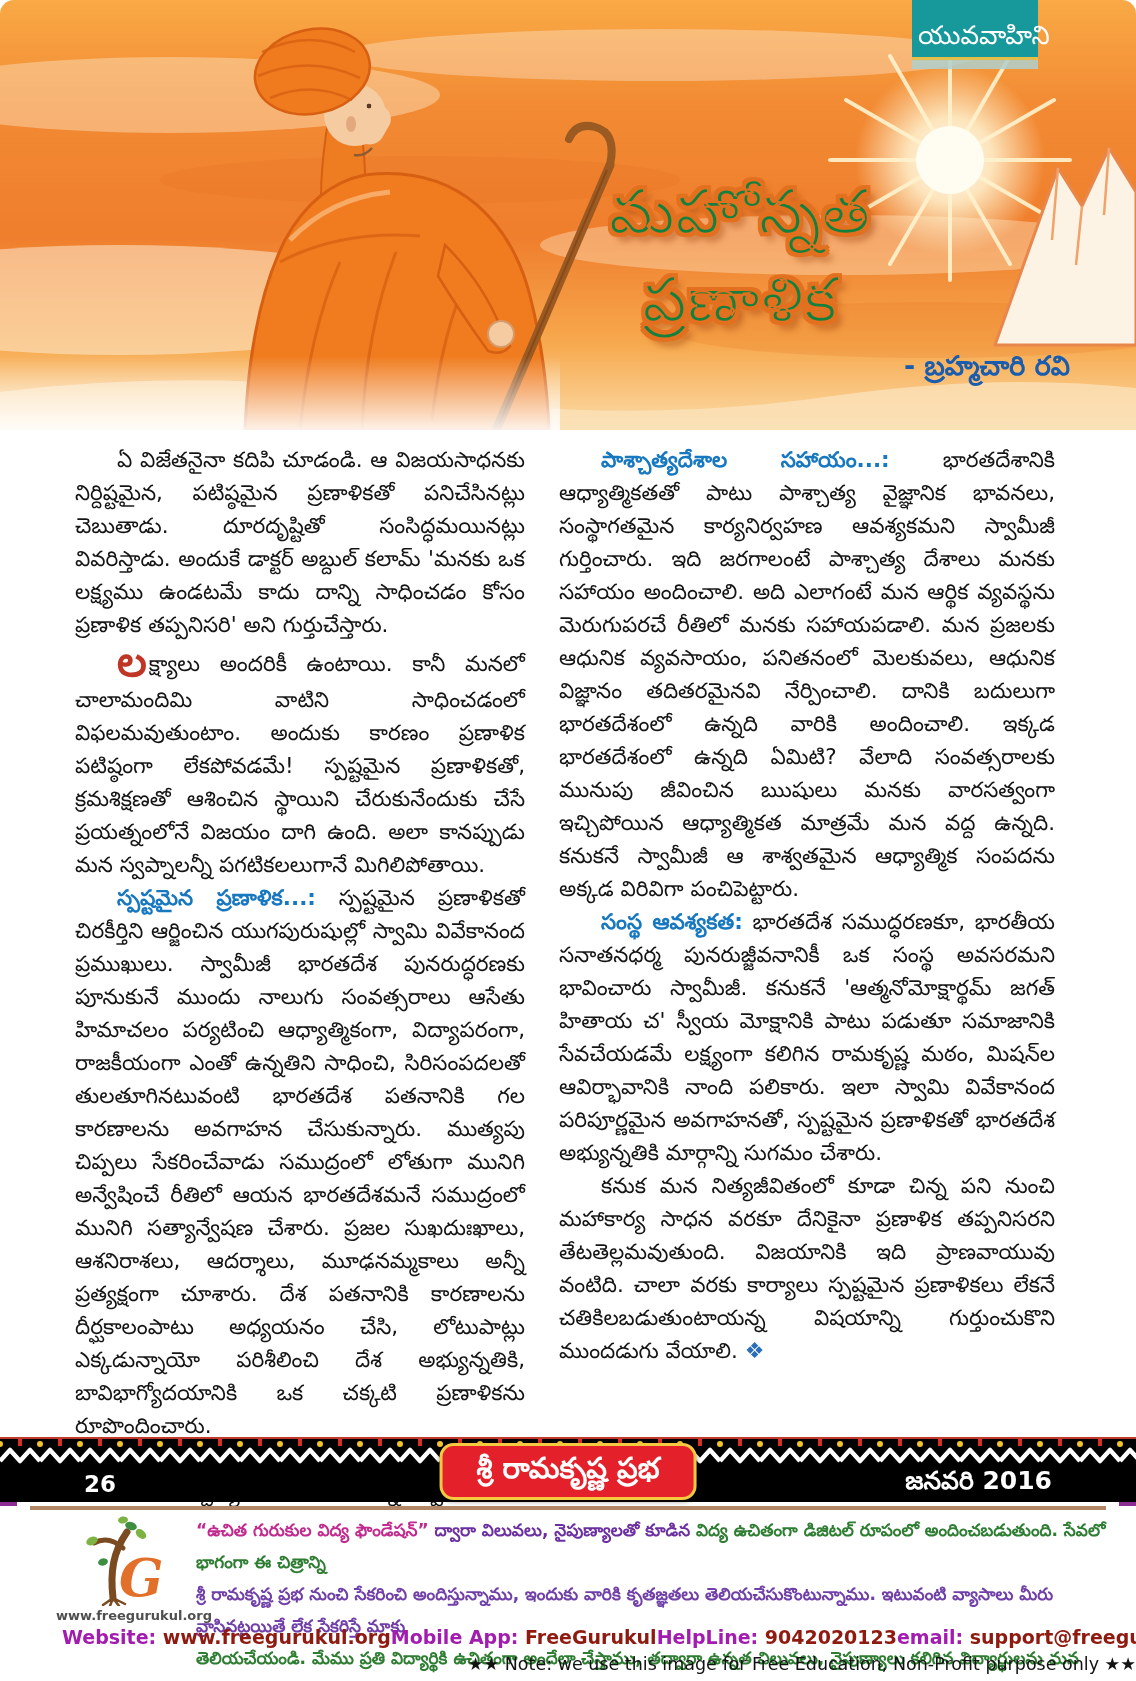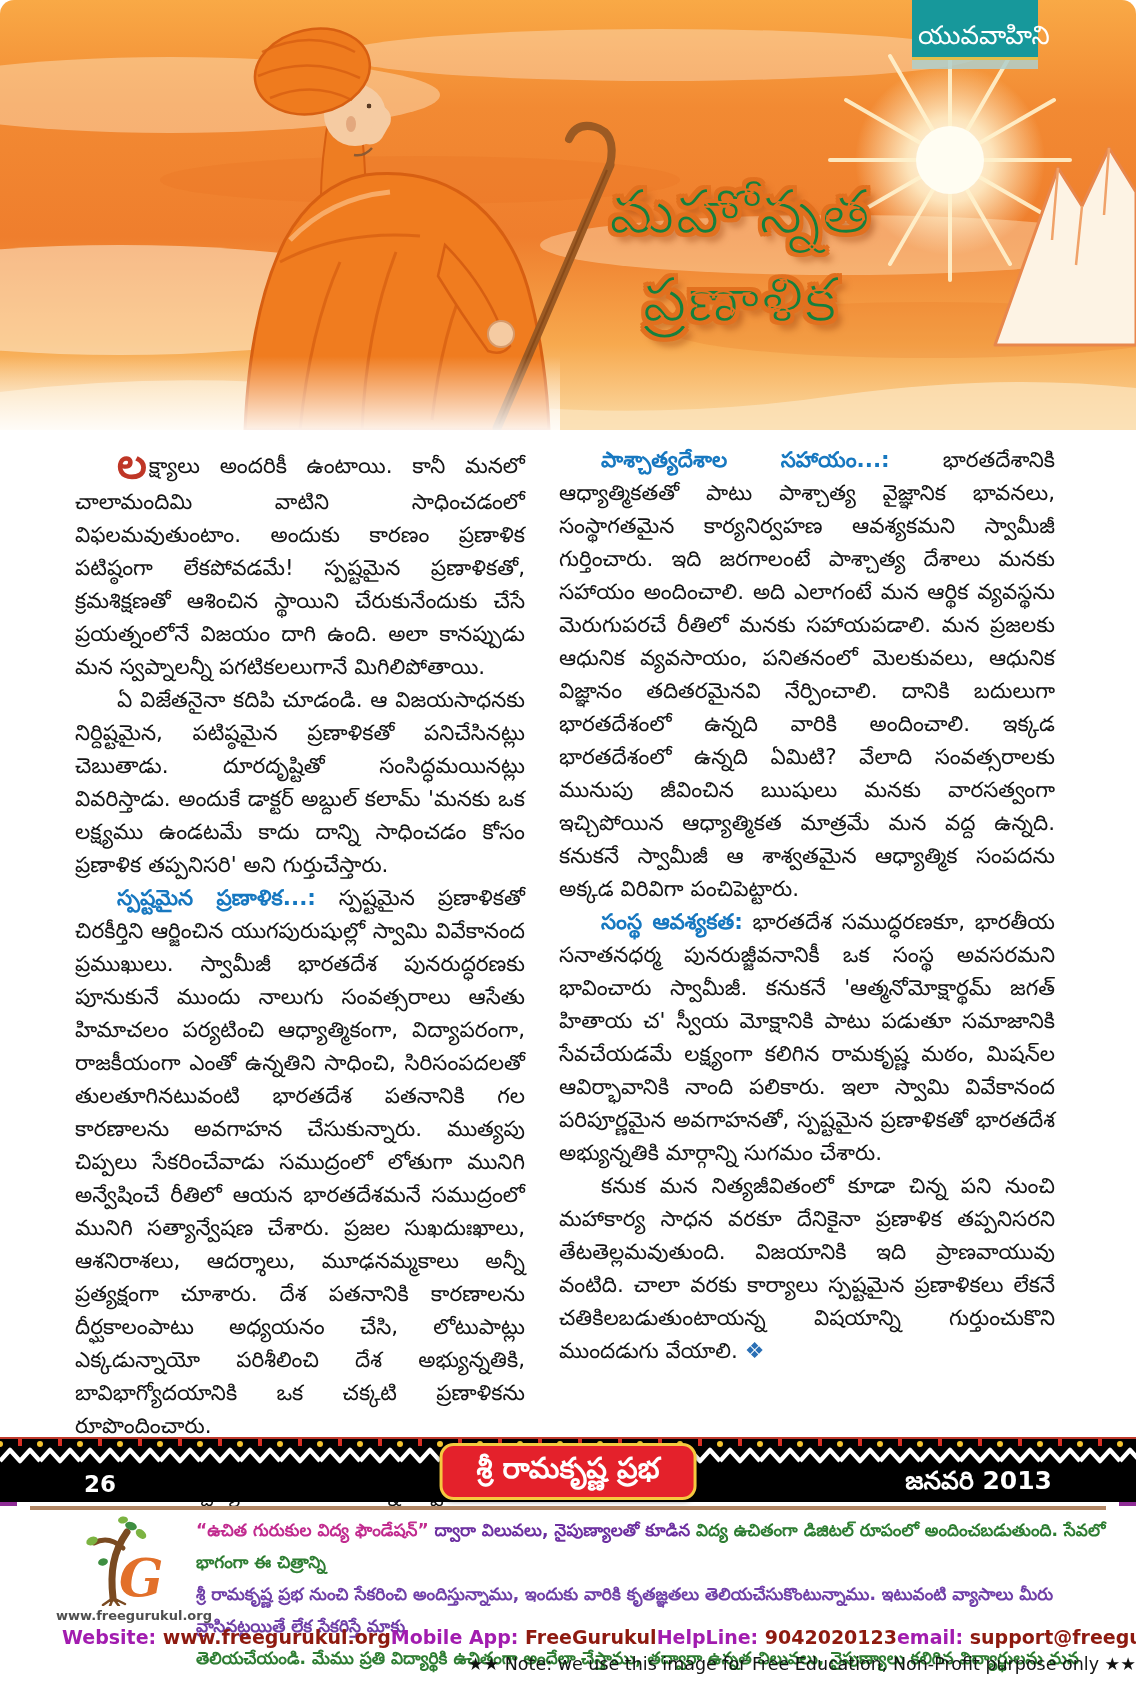--- a/index.html
+++ b/index.html
@@ -156,25 +156,26 @@
   <div class="masthead-badge">
     <div class="badge-main">యువవాహిని</div>
     <div class="badge-gold"></div>
     <div class="badge-strip"></div>
   </div>
 
   <div class="hero-title">
     <div>మహోన్నత</div>
     <div>ప్రణాళిక</div>
   </div>
+  <div class="hero-byline">- బ్రహ్మచారి రవి</div>
 
   <div class="article">
     <div class="col-left">
+      <p>ఏ విజేతనైనా కదిపి చూడండి. ఆ విజయసాధనకు నిర్దిష్టమైన, పటిష్ఠమైన ప్రణాళికతో పనిచేసినట్లు చెబుతాడు. దూరదృష్టితో సంసిద్ధమయినట్లు వివరిస్తాడు. అందుకే డాక్టర్ అబ్దుల్ కలామ్ 'మనకు ఒక లక్ష్యము ఉండటమే కాదు దాన్ని సాధించడం కోసం ప్రణాళిక తప్పనిసరి' అని గుర్తుచేస్తారు.</p>
       <p><span class="drop-cap">ల</span><span>క్ష్యాలు అందరికీ ఉంటాయి. కానీ మనలో చాలామందిమి వాటిని సాధించడంలో విఫలమవుతుంటాం. అందుకు కారణం ప్రణాళిక పటిష్ఠంగా లేకపోవడమే! స్పష్టమైన ప్రణాళికతో, క్రమశిక్షణతో ఆశించిన స్థాయిని చేరుకునేందుకు చేసే ప్రయత్నంలోనే విజయం దాగి ఉంది. అలా కానప్పుడు మన స్వప్నాలన్నీ పగటికలలుగానే మిగిలిపోతాయి.</span></p>
-      <p>ఏ విజేతనైనా కదిపి చూడండి. ఆ విజయసాధనకు నిర్దిష్టమైన, పటిష్ఠమైన ప్రణాళికతో పనిచేసినట్లు చెబుతాడు. దూరదృష్టితో సంసిద్ధమయినట్లు వివరిస్తాడు. అందుకే డాక్టర్ అబ్దుల్ కలామ్ 'మనకు ఒక లక్ష్యము ఉండటమే కాదు దాన్ని సాధించడం కోసం ప్రణాళిక తప్పనిసరి' అని గుర్తుచేస్తారు.</p>
       <p><span class="subhead">స్పష్టమైన ప్రణాళిక...:</span><span> స్పష్టమైన ప్రణాళికతో చిరకీర్తిని ఆర్జించిన యుగపురుషుల్లో స్వామి వివేకానంద ప్రముఖులు. స్వామీజీ భారతదేశ పునరుద్ధరణకు పూనుకునే ముందు నాలుగు సంవత్సరాలు ఆసేతు హిమాచలం పర్యటించి ఆధ్యాత్మికంగా, విద్యాపరంగా, రాజకీయంగా ఎంతో ఉన్నతిని సాధించి, సిరిసంపదలతో తులతూగినటువంటి భారతదేశ పతనానికి గల కారణాలను అవగాహన చేసుకున్నారు. ముత్యపు చిప్పలు సేకరించేవాడు సముద్రంలో లోతుగా మునిగి అన్వేషించే రీతిలో ఆయన భారతదేశమనే సముద్రంలో మునిగి సత్యాన్వేషణ చేశారు. ప్రజల సుఖదుఃఖాలు, ఆశనిరాశలు, ఆదర్శాలు, మూఢనమ్మకాలు అన్నీ ప్రత్యక్షంగా చూశారు. దేశ పతనానికి కారణాలను దీర్ఘకాలంపాటు అధ్యయనం చేసి, లోటుపాట్లు ఎక్కడున్నాయో పరిశీలించి దేశ అభ్యున్నతికి, బావిభాగ్యోదయానికి ఒక చక్కటి ప్రణాళికను రూపొందించారు.</span></p>
       <p><span class="subhead">పునరుజ్జీవనం వైపు పయనం...:</span><span> స్వదేశీ పర్యటన తరువాత పాశ్చాత్య దేశాల పయనాన్ని స్వామీజీ తన ప్రణాళికలో భాగంగా చేసుకున్నారు. మన సనాతన ఆధ్యాత్మిక భావాల పరివ్యాప్తికి పాశ్చాత్యదేశాలే బలమైన వేదికగా వారు భావించారు. ఎందుకంటే ఆనాటి సమాజ స్థితి భిన్నంగా ఉంది. ఏమి చెప్పినా పాశ్చాత్యులే చెప్పాలి, వారు చెప్పిందే వేదం, వారు చేసేదే</span></p>
     </div>
     <div class="col-right">
       <p><span class="subhead">పాశ్చాత్యదేశాల సహాయం...:</span><span> భారతదేశానికి ఆధ్యాత్మికతతో పాటు పాశ్చాత్య వైజ్ఞానిక భావనలు, సంస్థాగతమైన కార్యనిర్వహణ ఆవశ్యకమని స్వామీజీ గుర్తించారు. ఇది జరగాలంటే పాశ్చాత్య దేశాలు మనకు సహాయం అందించాలి. అది ఎలాగంటే మన ఆర్థిక వ్యవస్థను మెరుగుపరచే రీతిలో మనకు సహాయపడాలి. మన ప్రజలకు ఆధునిక వ్యవసాయం, పనితనంలో మెలకువలు, ఆధునిక విజ్ఞానం తదితరమైనవి నేర్పించాలి. దానికి బదులుగా భారతదేశంలో ఉన్నది వారికి అందించాలి. ఇక్కడ భారతదేశంలో ఉన్నది ఏమిటి? వేలాది సంవత్సరాలకు మునుపు జీవించిన ఋషులు మనకు వారసత్వంగా ఇచ్చిపోయిన ఆధ్యాత్మికత మాత్రమే మన వద్ద ఉన్నది. కనుకనే స్వామీజీ ఆ శాశ్వతమైన ఆధ్యాత్మిక సంపదను అక్కడ విరివిగా పంచిపెట్టారు.</span></p>
       <p><span class="subhead">సంస్థ ఆవశ్యకత:</span><span> భారతదేశ సముద్ధరణకూ, భారతీయ సనాతనధర్మ పునరుజ్జీవనానికీ ఒక సంస్థ అవసరమని భావించారు స్వామీజీ. కనుకనే 'ఆత్మనోమోక్షార్థమ్ జగత్ హితాయ చ' స్వీయ మోక్షానికి పాటు పడుతూ సమాజానికి సేవచేయడమే లక్ష్యంగా కలిగిన రామకృష్ణ మఠం, మిషన్‌ల ఆవిర్భావానికి నాంది పలికారు. ఇలా స్వామి వివేకానంద పరిపూర్ణమైన అవగాహనతో, స్పష్టమైన ప్రణాళికతో భారతదేశ అభ్యున్నతికి మార్గాన్ని సుగమం చేశారు.</span></p>
       <p><span>కనుక మన నిత్యజీవితంలో కూడా చిన్న పని నుంచి మహాకార్య సాధన వరకూ దేనికైనా ప్రణాళిక తప్పనిసరని తేటతెల్లమవుతుంది. విజయానికి ఇది ప్రాణవాయువు వంటిది. చాలా వరకు కార్యాలు స్పష్టమైన ప్రణాళికలు లేకనే చతికిలబడుతుంటాయన్న విషయాన్ని గుర్తుంచుకొని ముందడుగు వేయాలి. </span><span class="end-mark">❖</span></p>
     </div>
   </div>
 
@@ -186,21 +187,21 @@
           <rect x="18" y="0" width="4" height="7" fill="#D93025"></rect>
           <circle cx="0" cy="5" r="3" fill="#F4C430"></circle>
           <circle cx="40" cy="5" r="3" fill="#F4C430"></circle>
           <path d="M0 22 L10 11 L20 22 L30 11 L40 22" stroke="#FFFFFF" stroke-width="4.5" fill="none" stroke-linejoin="round"></path>
         </pattern>
       </defs>
       <rect width="1136" height="26" fill="url(#zzp)"></rect>
     </svg>
     <div class="band-row">
       <span class="band-page">26</span>
-      <span class="band-date">జనవరి 2013</span>
+      <span class="band-date">జనవరి 2016</span>
     </div>
     <div class="band-badge">శ్రీ రామకృష్ణ ప్రభ</div>
   </div>
   <div class="side-tab left"></div>
   <div class="side-tab right"></div>
 
   <div class="bottom-section">
     <div class="tan-rule"></div>
 
     <div class="fg-logo">

